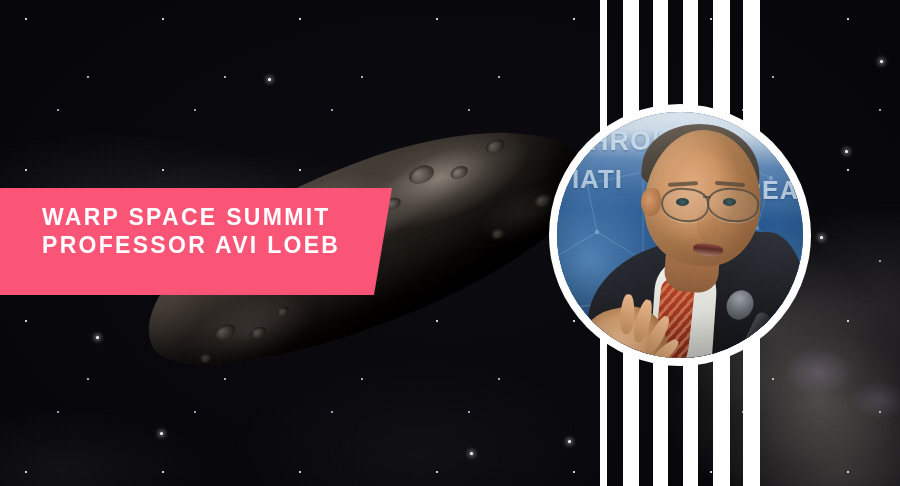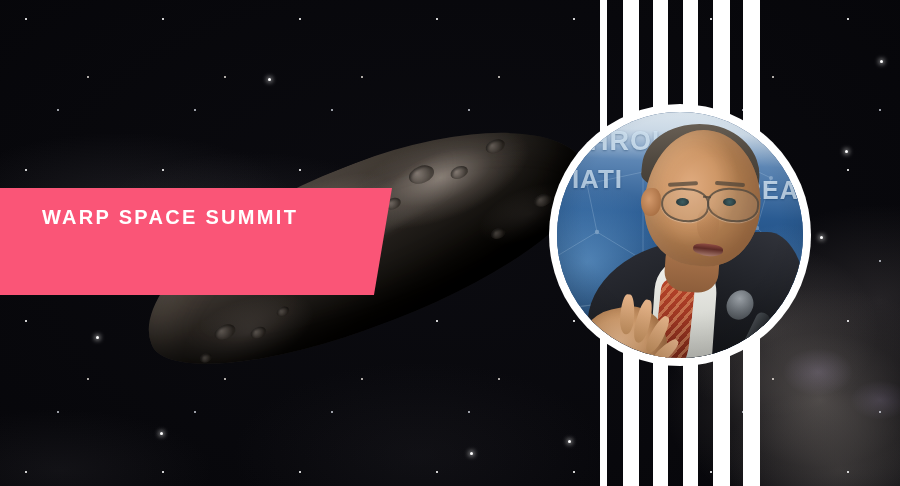--- a/index.html
+++ b/index.html
@@ -351,21 +351,21 @@
     position: absolute;
     left: 42px;
     top: 203px;
     width: 340px;
   }
   .banner-line {
     display: block;
     color: #ffffff;
     font-family: "Liberation Sans", sans-serif;
     font-weight: 700;
-    font-size: 20px;
+    font-size: 23px;
     line-height: 28px;
     letter-spacing: 2.3px;
     text-transform: uppercase;
     white-space: nowrap;
   }
 </style>
 </head>
 <body>
 
 <div id="poster">
@@ -398,20 +398,21 @@
       <div class="crater" style="left:128px;top:108px;width:13px;height:9px;"></div>
       <div class="crater" style="left:40px;top:124px;width:12px;height:9px;"></div>
       <div class="crater" style="left:408px;top:96px;width:18px;height:12px;"></div>
       <div class="crater" style="left:356px;top:112px;width:15px;height:10px;"></div>
     </div>
   </div>
 
   <div class="banner"></div>
   <div class="banner-text">
     <span class="banner-line">Warp Space Summit</span>
+    <span class="banner-line">Professor Avi Loeb</span>
   </div>
 
   <div id="stripes-group">
       <div class="stripe" style="left: 600px; width: 7px; background: rgb(255, 255, 255);"></div>
       <div class="stripe" style="left: 623px; width: 16px; background: rgb(255, 255, 255);"></div>
       <div class="stripe" style="left: 653px; width: 15px; background: rgb(255, 255, 255);"></div>
       <div class="stripe" style="left: 683px; width: 15px; background: rgb(255, 255, 255);"></div>
       <div class="stripe" style="left: 713px; width: 17px; background: rgb(255, 255, 255);"></div>
       <div class="stripe" style="left: 743px; width: 17px; background: rgb(255, 255, 255);"></div>
     </div>

